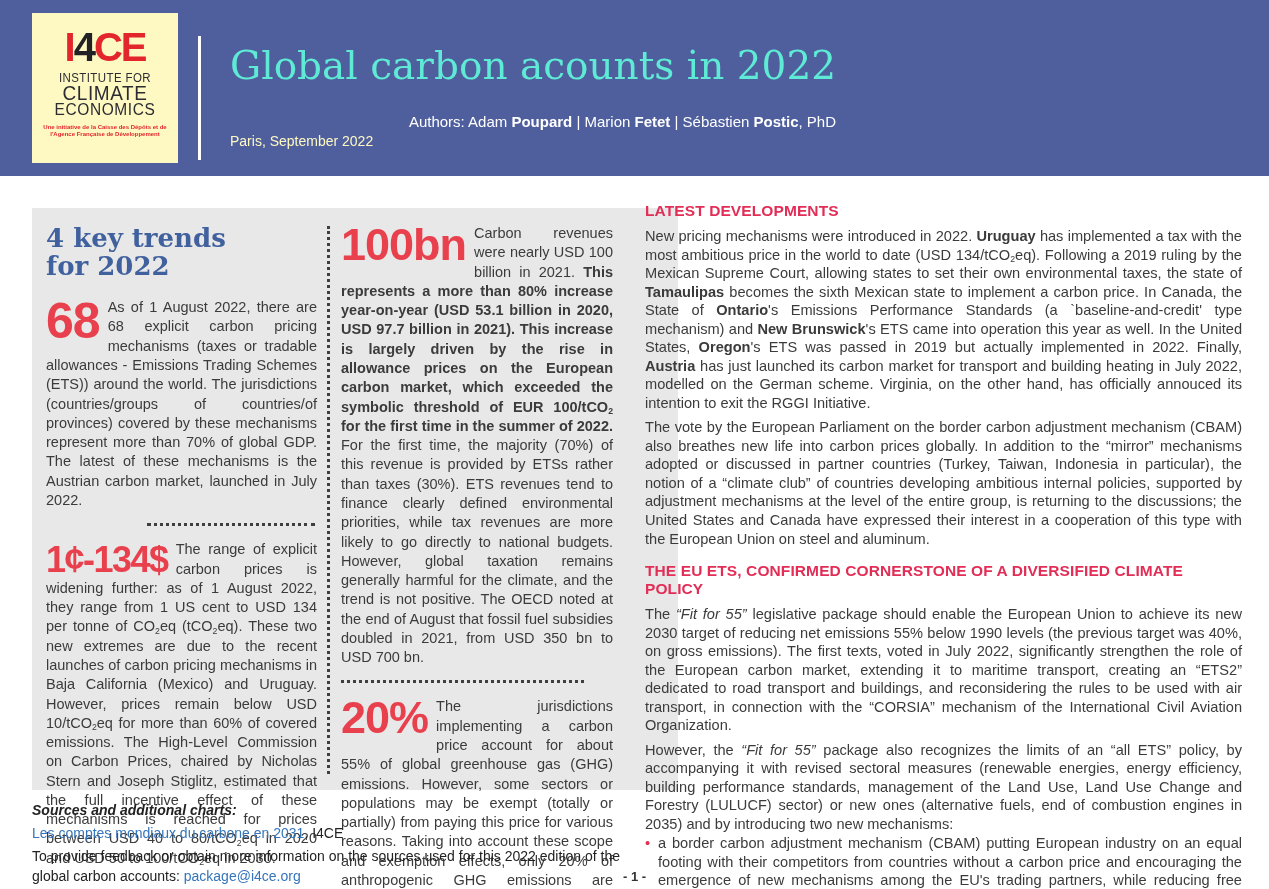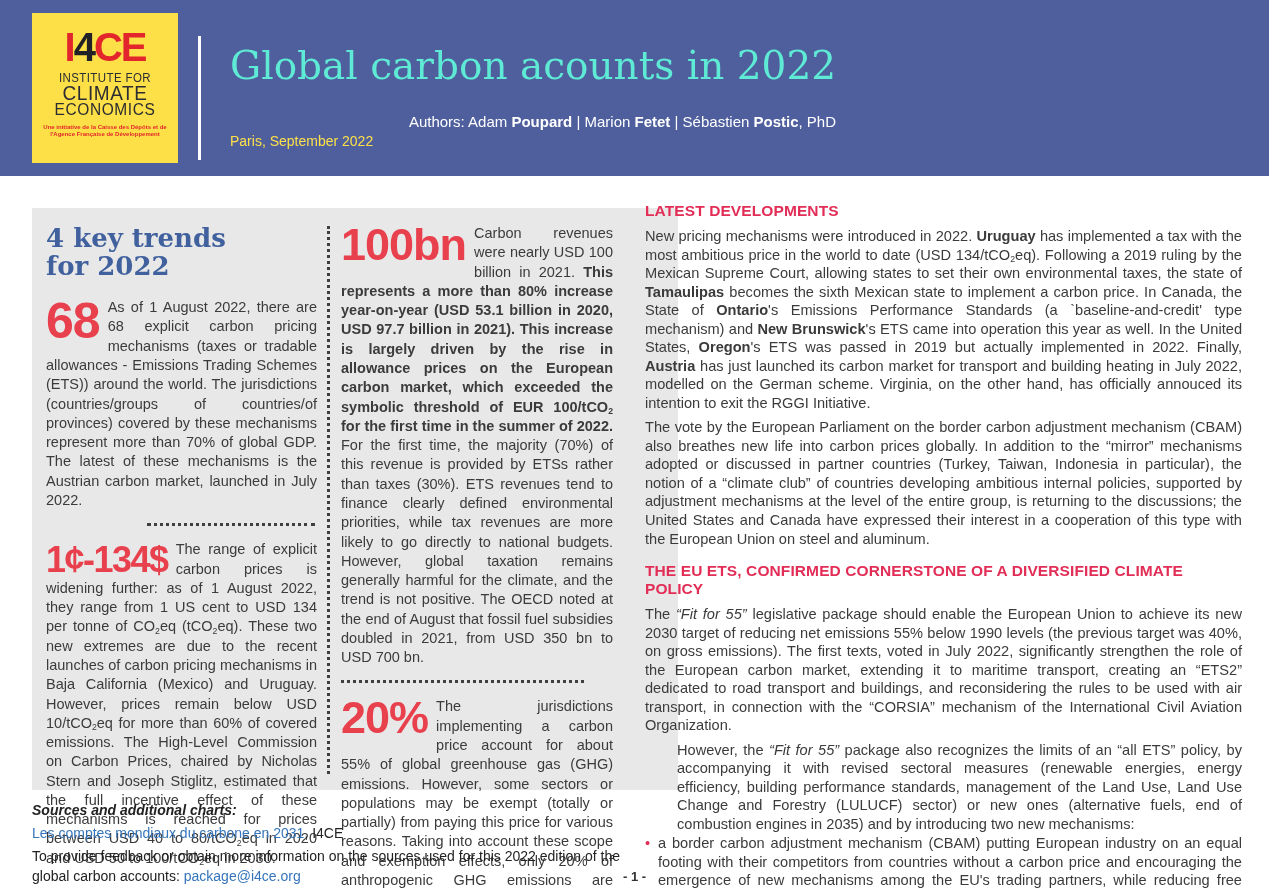--- a/index.html
+++ b/index.html
@@ -6,33 +6,33 @@
     --header-blue:#4f5f9e; --accent-red:#e8404d; --heading-red:#e22d56;
     --title-blue:#40619e; --panel-gray:#e8e8e8; --body-text:#3b3b3b;
     --link-blue:#3575bb; --logo-red:#e2262c; --logo-dark:#222226;
   }
   *{box-sizing:border-box;}
   body{margin:0;background:#ffffff;font-family:"Liberation Sans",sans-serif;}
   .page{position:relative;width:1269px;height:889px;background:#fff;overflow:hidden;}
 
   
   .header{position:absolute;left:0;top:0;width:1269px;height:176px;background:var(--header-blue,#4f5f9e);}
-  .logo-card{position:absolute;left:32px;top:13px;width:146px;height:150px;background:#fde047;text-align:center;padding-top:14px;}
+  .logo-card{position:absolute;left:32px;top:13px;width:146px;height:150px;background:#fef9c3;text-align:center;padding-top:14px;}
   .logo-word{font-size:40px;font-weight:bold;letter-spacing:-2px;line-height:1;color:var(--logo-dark,#222);}
   .logo-word .red{color:var(--logo-red,#e2262c);}
   .logo-word .dark{color:var(--logo-dark,#222226);}
   .logo-line1{margin-top:4px;font-size:11.5px;letter-spacing:0.4px;color:#2c2c32;transform:scaleY(1.15);}
   .logo-line2{font-size:19px;letter-spacing:0.6px;color:#2c2c32;line-height:1.02;transform:scaleY(1.1);}
   .logo-line3{font-size:15.5px;letter-spacing:0.6px;color:#2c2c32;line-height:1.05;transform:scaleY(1.1);}
   .logo-tagline{margin-top:5px;padding:0 8px;font-size:6px;line-height:1.2;color:var(--logo-red,#e2262c);font-weight:bold;}
   .header-divider{position:absolute;left:198px;top:36px;width:3px;height:124px;background:#fff;}
   .header-text{position:absolute;left:230px;top:46px;color:#fff;}
   .doc-title{margin:0 0 28px 0;font-family:"DejaVu Serif",serif;font-weight:normal;font-size:39px;line-height:1;color:#5eead4;}
   .authors{margin:0 0 3px 0;font-size:15px;color:#fff;text-align:right;}
-  .place-date{margin:0;font-size:14px;color:#fde047;}
+  .place-date{margin:0;font-size:14px;color:#fef9c3;}
 
   
   .panel{position:absolute;left:32px;top:208px;width:646px;height:582px;background:var(--panel-gray,#e8e8e8);display:flex;}
   .col{color:var(--body-text,#3b3b3b);}
   .col1{width:295px;padding:16px 10px 0 14px;}
   .col2{width:295px;padding:16px 12px 14px 11px;}
   .vdots{width:0;border-left:3px dotted #3f3f3f;margin:18px 0 16px 0;}
   .trends-title{margin:0 0 18px 0;font-family:"DejaVu Serif",serif;font-size:26px;line-height:1.08;font-weight:bold;color:var(--title-blue,#40619e);}
   .trend-text{margin:0;font-size:14.5px;line-height:1.33;text-align:justify;}
   .stat{float:left;color:var(--accent-red,#e8404d);font-weight:bold;line-height:0.8;margin:3px 8px 0 0;letter-spacing:-1px;}
@@ -42,21 +42,21 @@
   .stat-d{font-size:45px;}
   .dots-h{border-top:3px dotted #3f3f3f;margin:13px 0 14px 0;}
   .dots-c1{width:168px;margin-left:auto;margin-right:2px;}
   .dots-c2{width:243px;margin-left:0;}
 
   
   .articles{position:absolute;left:645px;top:202px;width:597px;color:var(--body-text,#3b3b3b);}
   .articles h3{margin:0 0 7px 0;font-size:15.5px;font-weight:bold;color:var(--heading-red,#e22d56);letter-spacing:0.1px;}
   .articles h3.second{margin-top:14px;}
   .articles p{margin:0 0 6px 0;font-size:14.6px;line-height:1.27;text-align:justify;}
-  .articles p.tight{margin-bottom:1px;margin-left:32px;}
+  .articles p.tight{margin-bottom:1px;}
   .articles ul{margin:0;padding:0;list-style:none;}
   .articles li{position:relative;padding-left:13px;margin:0 0 2px 0;font-size:14.6px;line-height:1.27;text-align:justify;}
   .articles li::before{content:"•";position:absolute;left:0;top:0;color:var(--heading-red,#e22d56);}
 
   
   .footer{position:absolute;left:32px;top:801px;width:588px;color:#222;}
   .footer p{margin:0 0 3px 0;font-size:14px;line-height:1.42;}
   .sources-label{font-weight:bold;font-style:italic;}
   .feedback{text-align:justify;}
   .page-number{position:absolute;left:0;bottom:5px;width:1269px;text-align:center;font-size:13px;font-weight:bold;color:#333;}

